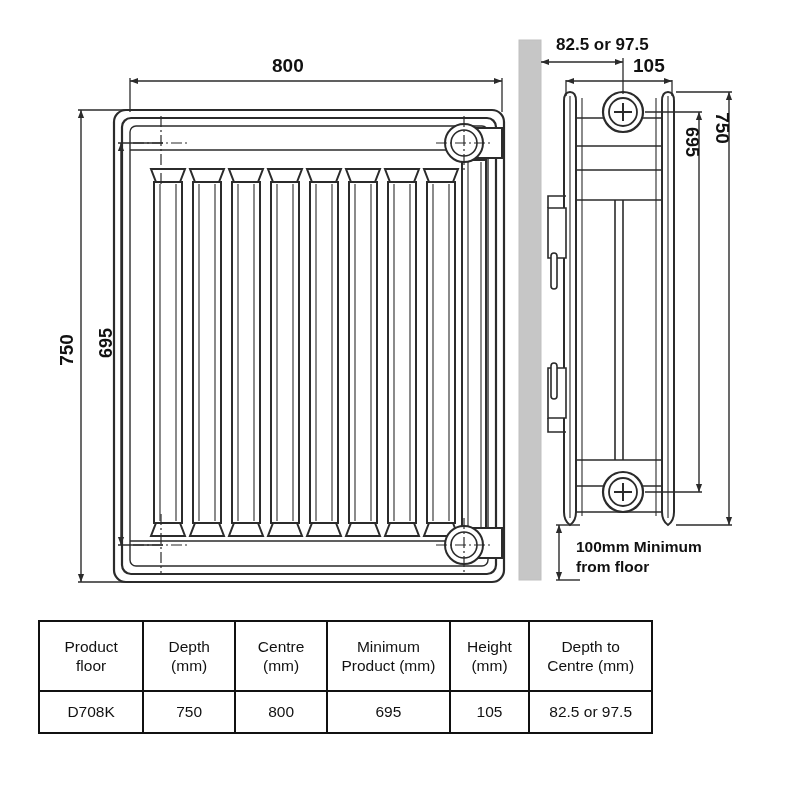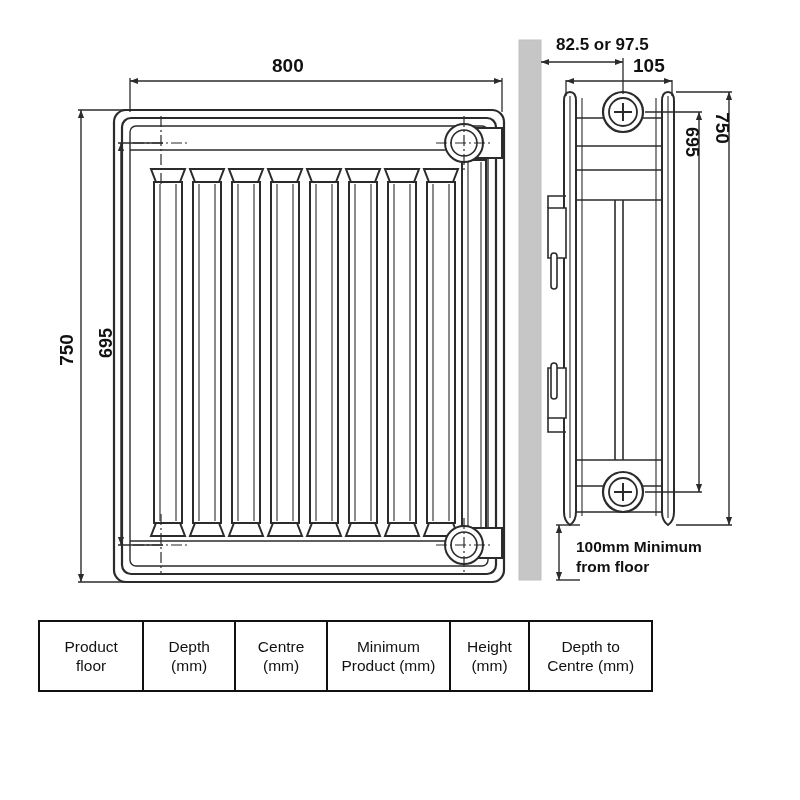--- a/index.html
+++ b/index.html
@@ -258,16 +258,24 @@
       </td>
       <td style="width:13%">
         <span class="hw">Height</span>
         <span class="hw">(mm)</span>
       </td>
       <td style="width:20%">
         <span class="hw">Depth to</span>
         <span class="hw">Centre (mm)</span>
       </td>
     </tr>
+    <tr class="body">
+      <td>D708K</td>
+      <td>750</td>
+      <td>800</td>
+      <td>695</td>
+      <td>105</td>
+      <td>82.5 or 97.5</td>
+    </tr>
   </tbody>
     </table>
 
 </div>
 
 </body></html>

